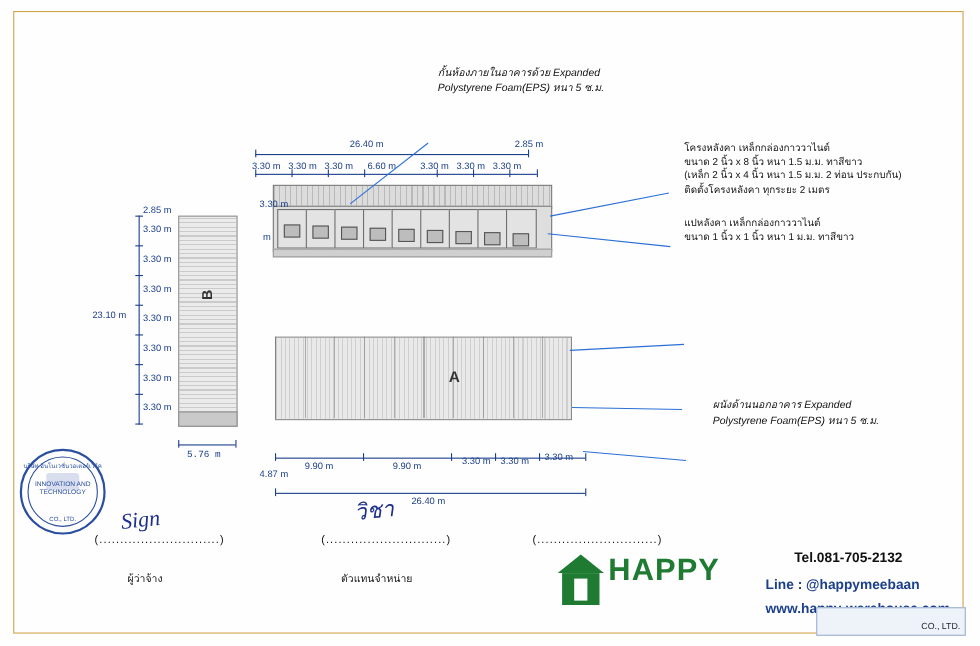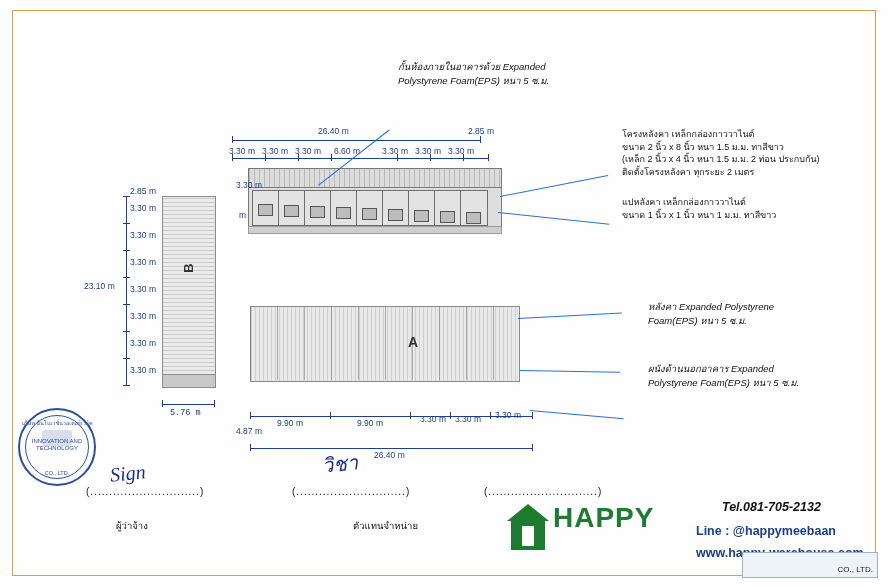--- a/index.html
+++ b/index.html
@@ -174,54 +174,52 @@
   <div class="leader" style="left:530px;top:410px;width:94px;transform:rotate(5deg);"></div>
 
   <div class="ann" style="left:398px;top:60px;width:210px;">กั้นห้องภายในอาคารด้วย Expanded
 Polystyrene Foam(EPS) หนา 5 ซ.ม.</div>
   <div class="note" style="left:622px;top:128px;width:250px;">โครงหลังคา เหล็กกล่องกาววาไนต์
 ขนาด 2 นิ้ว x 8 นิ้ว หนา 1.5 ม.ม. ทาสีขาว
 (เหล็ก 2 นิ้ว x 4 นิ้ว หนา 1.5 ม.ม. 2 ท่อน ประกบกัน)
 ติดตั้งโครงหลังคา ทุกระยะ 2 เมตร</div>
   <div class="note" style="left:622px;top:196px;width:250px;">แปหลังคา เหล็กกล่องกาววาไนต์
 ขนาด 1 นิ้ว x 1 นิ้ว หนา 1 ม.ม. ทาสีขาว</div>
-  <div class="ann" style="left:648px;top:300px;width:220px;">หลังคา Expanded Polystyrene
-Foam(EPS) หนา 5 ซ.ม.</div>
   <div class="ann" style="left:648px;top:362px;width:226px;">ผนังด้านนอกอาคาร Expanded
 Polystyrene Foam(EPS) หนา 5 ซ.ม.</div>
 
   <div id="seal" style="left:18px;top:408px;">
     <div class="inner"></div>
     <div class="sealtop">บริษัท อินโนเวชั่นวอเตอร์เวิร์ค</div>
     <div class="txt">INNOVATION
 AND
 TECHNOLOGY</div>
     <div class="sealbot">CO., LTD.</div>
     <div style="position:absolute;left:22px;top:20px;width:30px;height:16px;background:#2b4fa0;opacity:.18;border-radius:3px;"></div>
   </div>
 
   <div class="sign" style="left:110px;top:462px;">Sign</div>
   <div class="sigline" style="left:86px;top:486px;">(.............................)</div>
   <div class="sigcap" style="left:116px;top:518px;">ผู้ว่าจ้าง</div>
 
   <div class="sign" style="left:322px;top:448px;">วิชา</div>
   <div class="sigline" style="left:292px;top:486px;">(.............................)</div>
-  <div class="sigcap" style="left:310px;top:518px;margin-left:43px;">ตัวแทนจำหน่าย</div>
+  <div class="sigcap" style="left:310px;top:518px;">ตัวแทนจำหน่าย</div>
 
   <div class="sigline" style="left:484px;top:486px;">(.............................)</div>
 
   <div id="logo">
     <div class="house">
       <div class="roof"></div>
       <div class="body"></div>
       <div class="hbar"></div>
     </div>
     <div class="happy">HAPPY</div>
   </div>
-  <div class="tel" style="left:722px;top:500px;font-style:italic;">Tel.081-705-2132</div>
+  <div class="tel" style="left:722px;top:500px;">Tel.081-705-2132</div>
   <div class="line-txt" style="left:696px;top:524px;">Line : @happymeebaan</div>
   <div class="web" style="left:696px;top:546px;">www.happy-warehouse.com</div>
 
   <div id="titleblock">
     <div class="co">CO., LTD.</div>
   </div>
 
 </div>
 
 </body></html>

